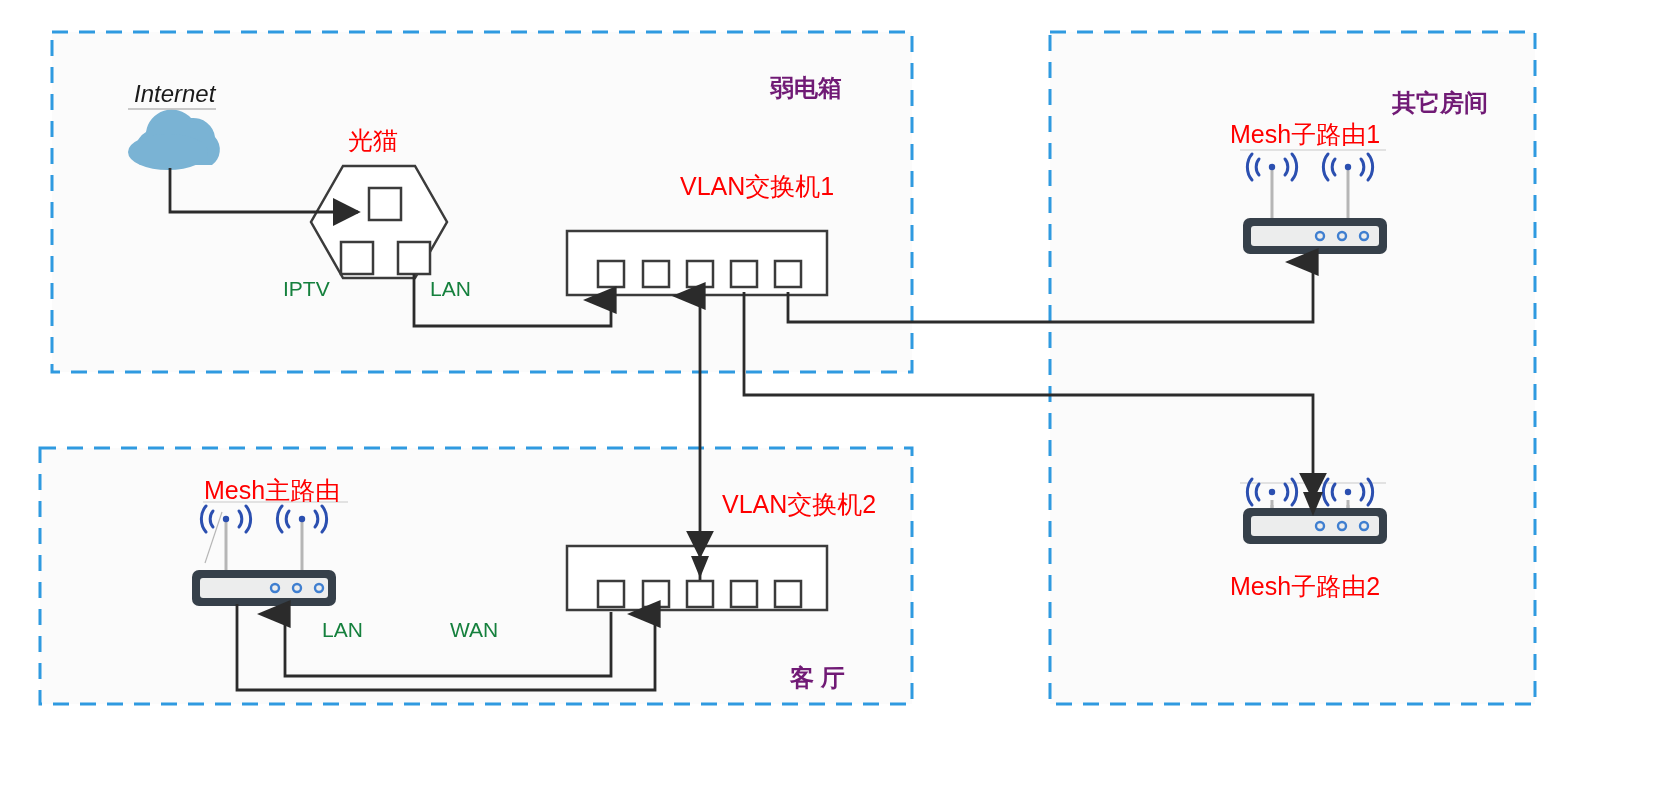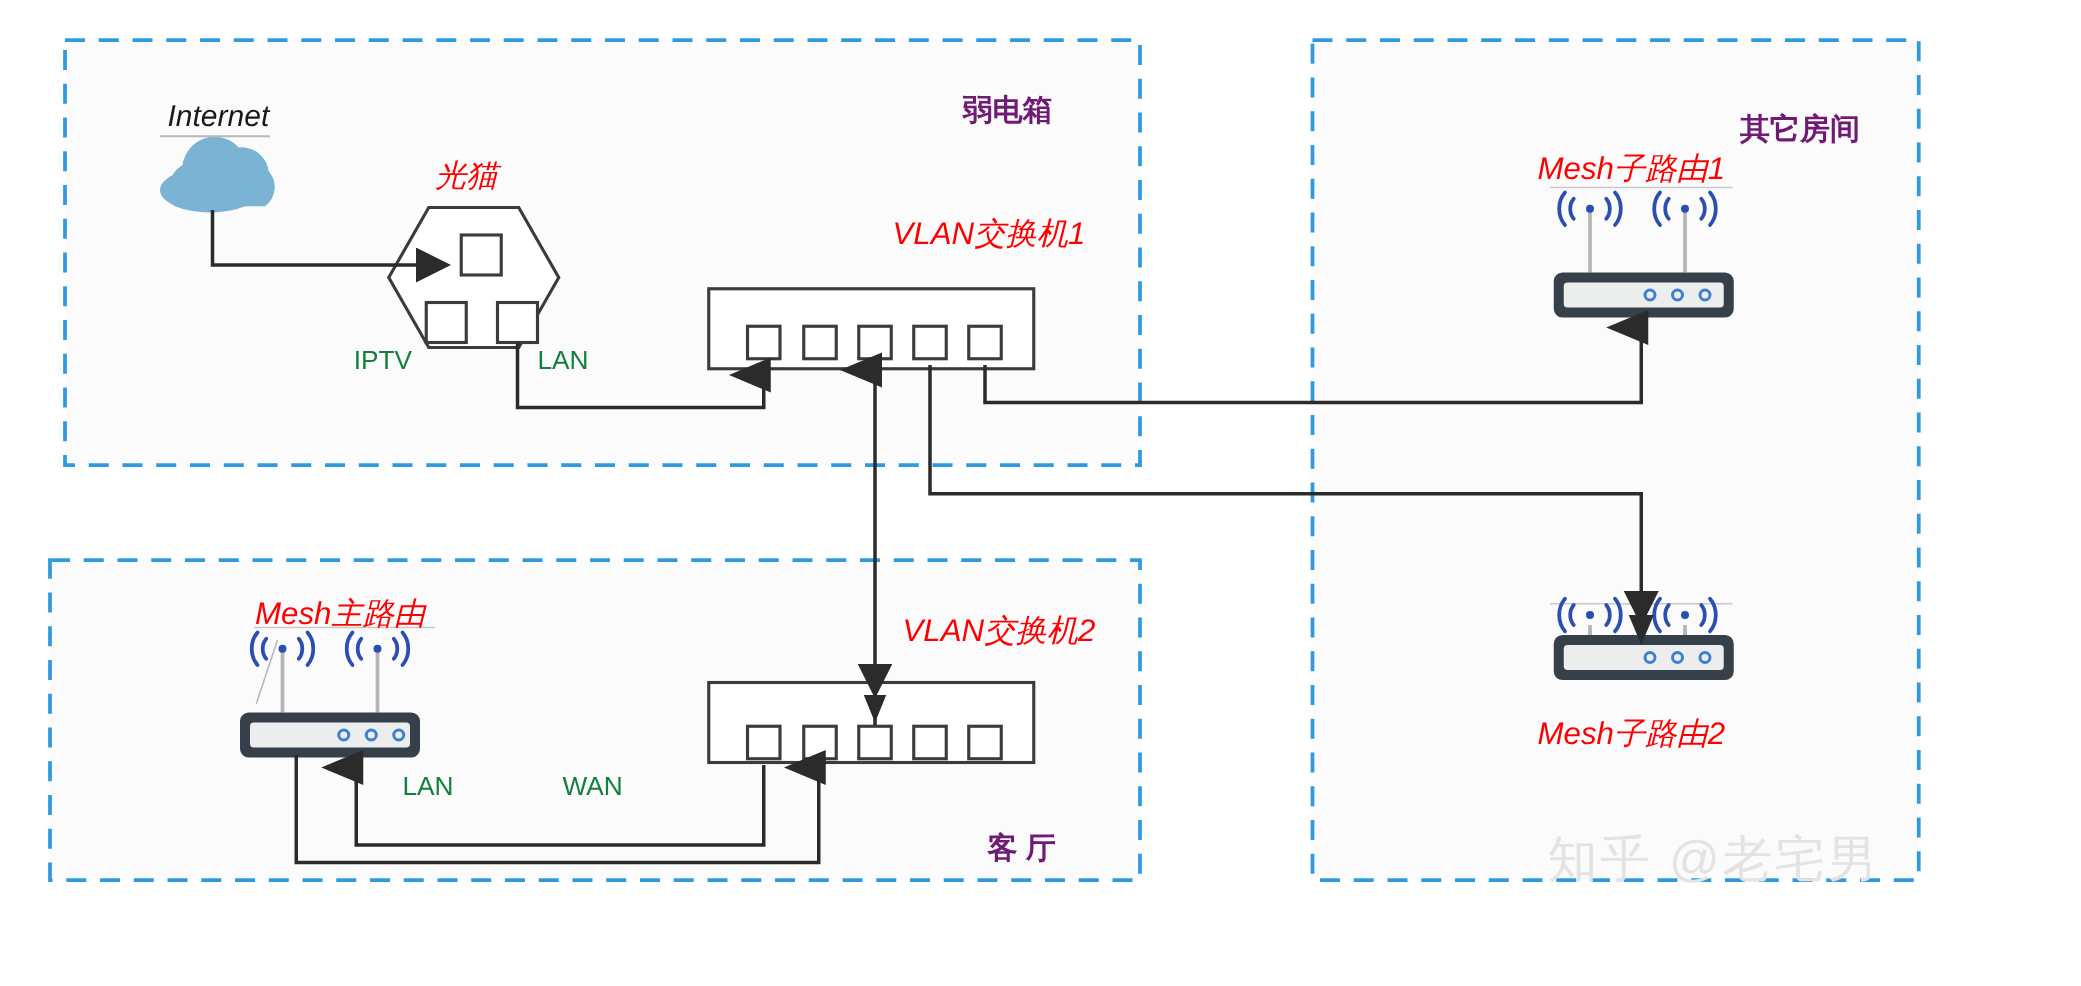--- a/index.html
+++ b/index.html
@@ -3,21 +3,21 @@
 <meta charset="utf-8">
 <style>
   html,body{margin:0;padding:0;background:#fff;}
   body{
     font-family:"Liberation Sans","DejaVu Sans",sans-serif;
     width:1665px;height:789px;position:relative;overflow:hidden;
   }
   #stage{position:relative;width:1665px;height:701px;background:#ffffff;}
   svg#diagram{position:absolute;left:0;top:0;width:1665px;height:789px;}
   .lbl{position:absolute;white-space:nowrap;}
-  .lbl-red{color:#ff0000;font-size:25px;font-style:italic;}
+  .lbl-red{color:#ff0000;font-size:25px;}
   .lbl-black{color:#15803d;font-size:21px;}
   .lbl-room{color:#701a75;font-size:24px;font-weight:bold;}
   .lbl-internet{color:#1a1a1a;font-size:24px;font-style:italic;}
   .watermark{
     position:absolute;color:#e3e3e3;font-size:40px;white-space:nowrap;
     letter-spacing:2px;user-select:none;
   }
 </style>
 </head>
 <body>
@@ -176,35 +176,34 @@
   </svg>
 
   <div class="lbl lbl-internet" style="left:134px;top:80px;">Internet</div>
 
   <div class="lbl lbl-red" style="left:348px;top:124px;">光猫</div>
 
   <div class="lbl lbl-black" style="left:283px;top:277px;">IPTV</div>
 
   <div class="lbl lbl-black" style="left:430px;top:277px;">LAN</div>
 
-  <div class="lbl lbl-red" style="left:714px;top:170px;">VLAN交换机1</div>
+  <div class="lbl lbl-red" style="left:680px;top:170px;">VLAN交换机1</div>
 
   <div class="lbl lbl-red" style="left:722px;top:488px;">VLAN交换机2</div>
 
   <div class="lbl lbl-red" style="left:204px;top:474px;">Mesh主路由</div>
 
   <div class="lbl lbl-red" style="left:1230px;top:118px;">Mesh子路由1</div>
 
   <div class="lbl lbl-red" style="left:1230px;top:570px;">Mesh子路由2</div>
 
   <div class="lbl lbl-black" style="left:322px;top:618px;">LAN</div>
 
   <div class="lbl lbl-black" style="left:450px;top:618px;text-align:right;">WAN</div>
 
   <div class="lbl lbl-room" style="left:770px;top:72px;">弱电箱</div>
 
   <div class="lbl lbl-room" style="left:1392px;top:87px;">其它房间</div>
 
   <div class="lbl lbl-room" style="left:790px;top:662px;">客 厅</div>
 
-  <div class="watermark" style="left:1238px;top:660px;">知乎 @老宅男</div>
 
 </div>
 
 </body></html>

